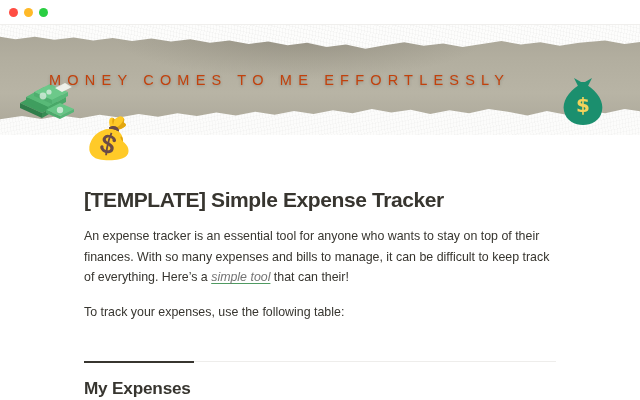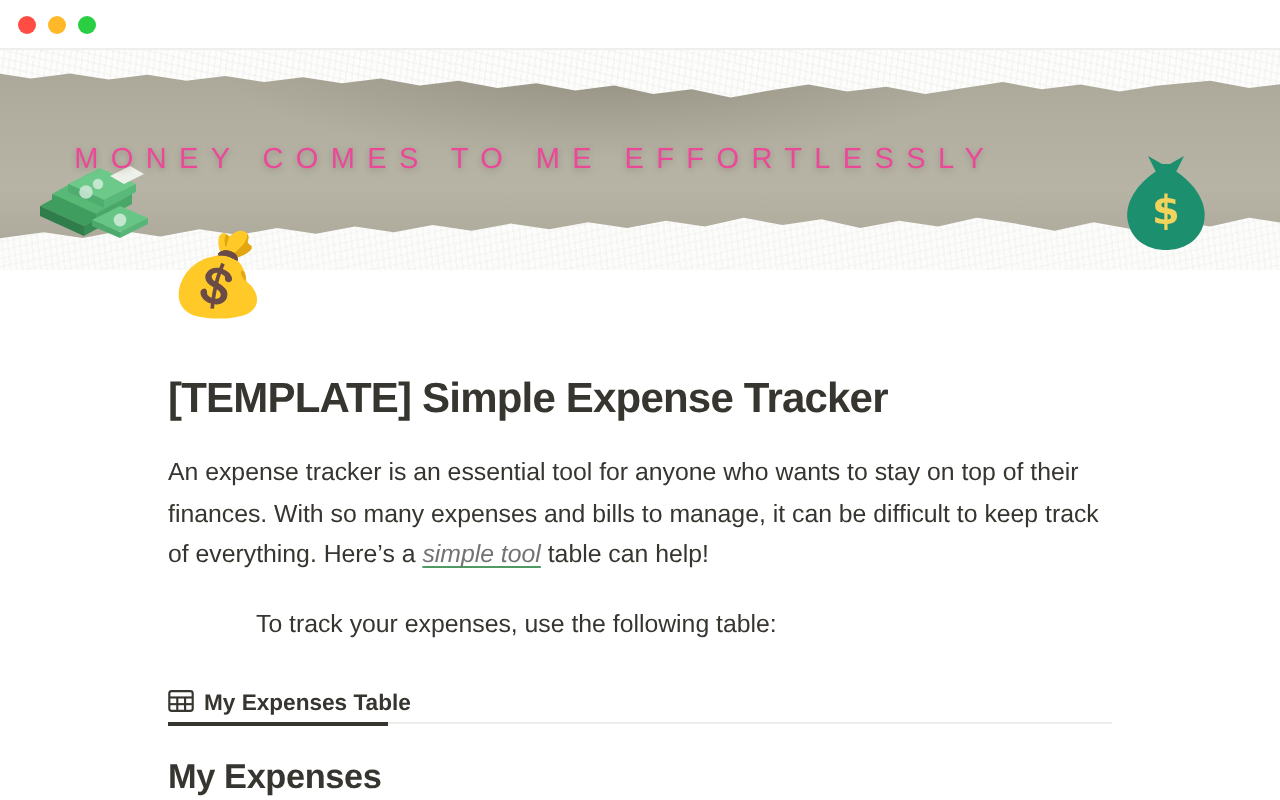--- a/index.html
+++ b/index.html
@@ -107,24 +107,24 @@
       0% 100%, 100% 100%, 100% 30%,
       97% 22%, 94% 34%, 91% 26%, 88% 38%, 85% 28%, 82% 40%, 79% 30%,
       76% 22%, 73% 34%, 70% 26%, 67% 36%, 64% 24%, 61% 32%, 58% 22%,
       55% 34%, 52% 26%, 49% 36%, 46% 28%, 43% 38%, 40% 30%, 37% 40%,
       34% 32%, 31% 42%, 28% 34%, 25% 44%, 22% 36%, 19% 46%, 16% 38%,
       13% 48%, 10% 40%, 7% 50%, 4% 42%, 0% 52%
     );
   }
 
   .banner-title {
-    position: absolute; left: 4px; top: 0;
+    position: absolute; left: 16px; top: 0;
     width: 521px; height: 110px;
     display: flex; align-items: center; justify-content: center;
-    color: #ec4899;
+    color: #c2410c;
     font-size: 14.5px;
     font-weight: 400;
     letter-spacing: 6.2px;
     text-indent: 6.2px;
     white-space: nowrap;
     text-shadow: 0 1px 3px rgba(60,56,48,.28);
     z-index: 6;
   }
 
   
@@ -157,21 +157,21 @@
     color: #37352f;
   }
 
   .para {
     margin: 14px 0 0 0;
     max-width: 472px;
     font-size: 12.4px;
     line-height: 20.5px;
     color: #37352f;
   }
-  .para-2 { margin-top: 14px; margin-left: 44px; }
+  .para-2 { margin-top: 14px; }
 
   .inline-link {
     color: #737373;
     font-style: italic;
     text-decoration: underline;
     text-decoration-color: #4f9a62;
     text-underline-offset: 1.5px;
     cursor: pointer;
   }
 
@@ -262,37 +262,25 @@
 
     <div class="banner-title">MONEY COMES TO ME EFFORTLESSLY</div>
   </div>
 
   <span class="bag-emoji">💰</span>
 
   <div class="content">
 
     <h1 class="page-title">[TEMPLATE] Simple Expense Tracker</h1>
 
-    <p class="para"><span>An expense tracker is an essential tool for anyone who wants to stay on top of their finances. With so many expenses and bills to manage, it can be difficult to keep track of everything. Here’s a </span><a class="inline-link">simple tool</a><span> table can help!</span></p>
+    <p class="para"><span>An expense tracker is an essential tool for anyone who wants to stay on top of their finances. With so many expenses and bills to manage, it can be difficult to keep track of everything. Here’s a </span><a class="inline-link">simple tool</a><span> that can their!</span></p>
 
     <p class="para para-2">To track your expenses, use the following table:</p>
 
     <div class="tabstrip">
-      <div class="tab">
-        <span class="grid-icon">
-          <svg width="13" height="13" viewBox="0 0 14 14">
-            <rect x="0.7" y="1.7" width="12.6" height="10.6" rx="1.3" fill="none" stroke="#37352f" stroke-width="1.15"></rect>
-            <line x1="0.7" y1="5.1" x2="13.3" y2="5.1" stroke="#37352f" stroke-width="1.15"></line>
-            <line x1="0.7" y1="8.7" x2="13.3" y2="8.7" stroke="#37352f" stroke-width="1.15"></line>
-            <line x1="5.0" y1="5.1" x2="5.0" y2="12.3" stroke="#37352f" stroke-width="1.15"></line>
-            <line x1="9.2" y1="5.1" x2="9.2" y2="12.3" stroke="#37352f" stroke-width="1.15"></line>
-          </svg>
-        </span>
-        <span>My Expenses Table</span>
-      </div>
       <div class="tab-rule-active"></div>
       <div class="tab-rule-rest"></div>
     </div>
 
     <h2 class="db-title">My Expenses</h2>
 
   </div>
 </div>
 
 </body></html>

